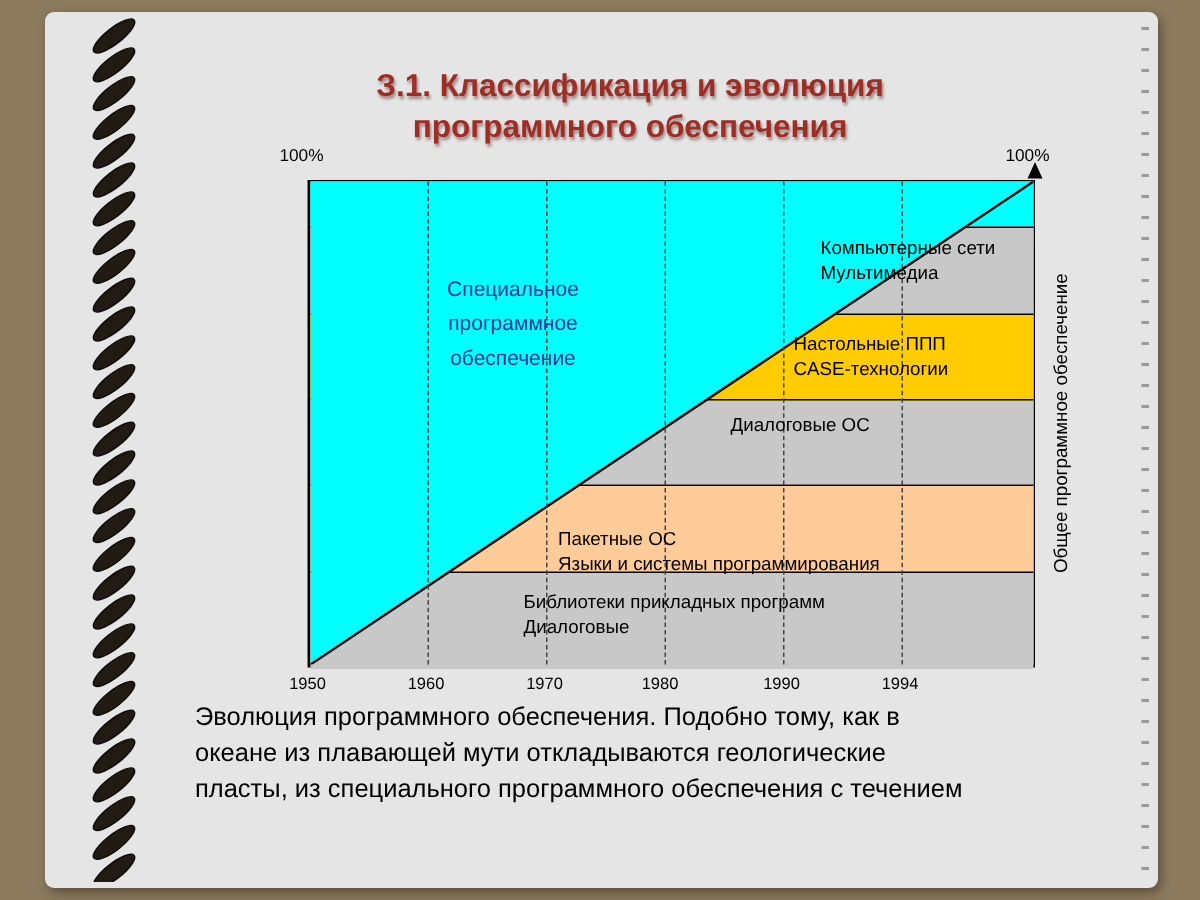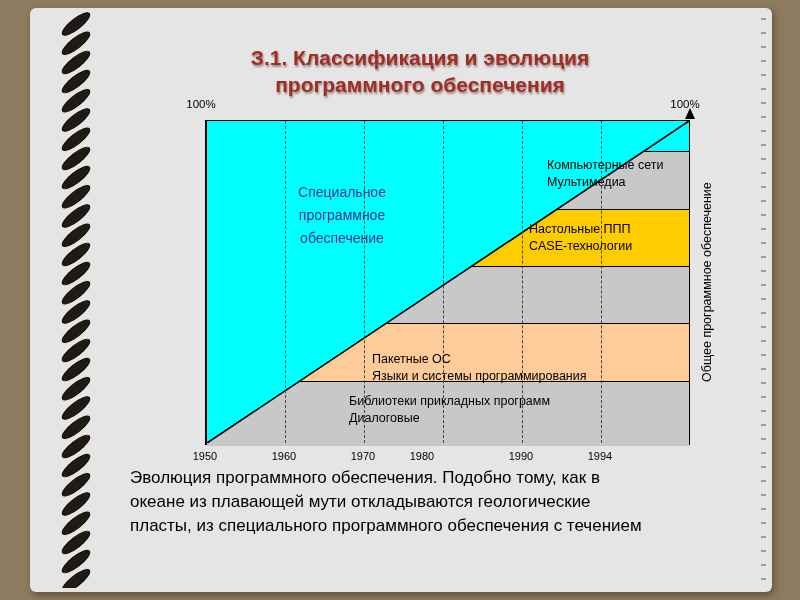--- a/index.html
+++ b/index.html
@@ -55,21 +55,21 @@
   .lab2 { left:165px; top:214px; width:250px;margin-top:16px; }
   .lab1 { left:142px; top:272px; width:250px; }
 
   .special-label {
     position:absolute; left:50px; top:60px; width:170px;
     text-align:center; color:#333399; font-size:14px; line-height:23px;
   }
 
   .tick { position:absolute; top:442px; width:44px; text-align:center; font-size:11px; color:#000; }
   .t1 { left:153px; } .t2 { left:232px; } .t3 { left:311px; }
-  .t4 { left:370px; } .t5 { left:469px; } .t6 { left:548px; }
+  .t4 { left:388px; } .t5 { left:469px; } .t6 { left:548px; }
 
   .y-right {
     position:absolute; left:666px; top:112px; width:22px; height:325px;
     display:flex; align-items:center; justify-content:center;
     writing-mode:vertical-rl; transform:rotate(180deg);
     font-size:12.5px; color:#000; white-space:nowrap;
   }
   .arrow {
     position:absolute; left:655px; top:100px; width:0; height:0;
     border-left:5px solid transparent; border-right:5px solid transparent;
@@ -193,20 +193,21 @@
 
     <div class="band-label lab5">
       <div>Компьютерные сети</div>
       <div>Мультимедиа</div>
     </div>
     <div class="band-label lab4">
       <div>Настольные ППП</div>
       <div>CASE-технологии</div>
     </div>
     <div class="band-label lab3">
+      <div>Диалоговые ОС</div>
     </div>
     <div class="band-label lab2">
       <div>Пакетные ОС</div>
       <div>Языки и системы программирования</div>
     </div>
     <div class="band-label lab1">
       <div>Библиотеки прикладных программ</div>
       <div>Диалоговые</div>
     </div>
 

